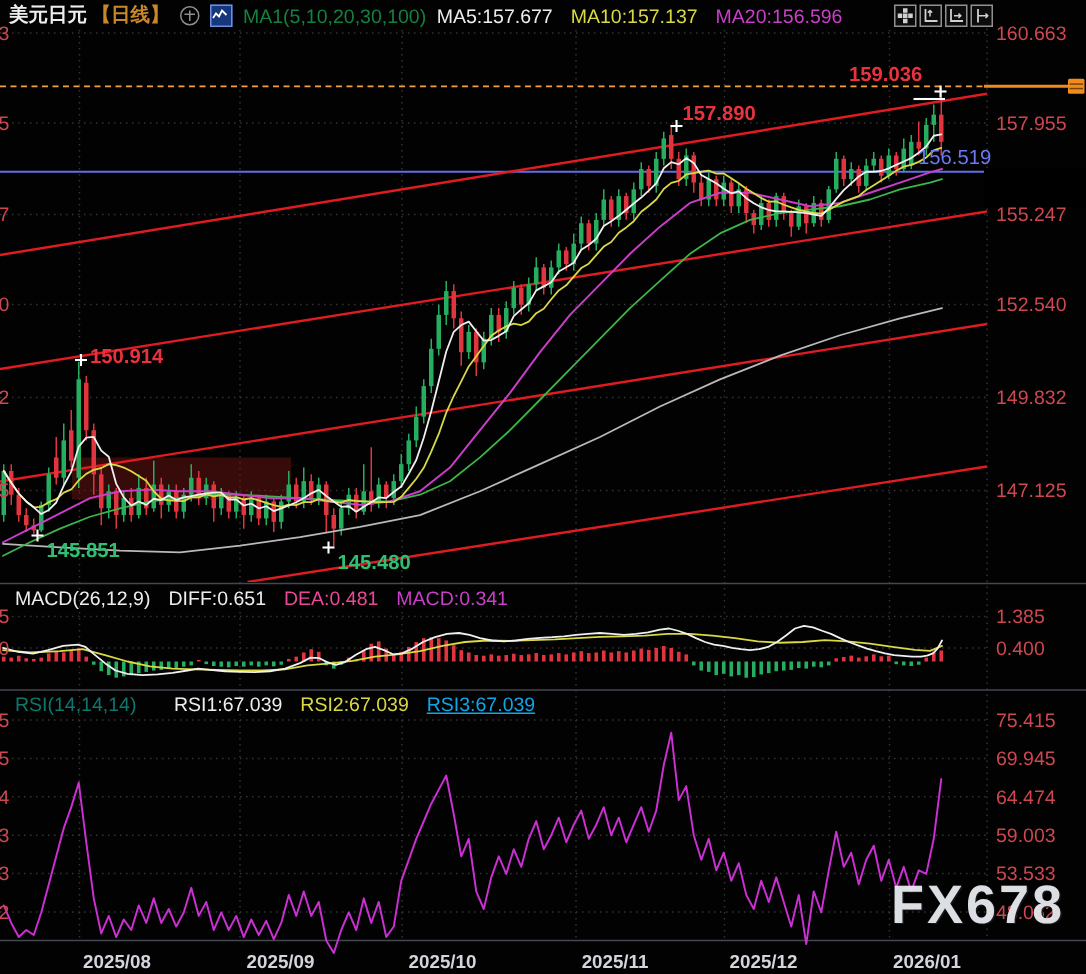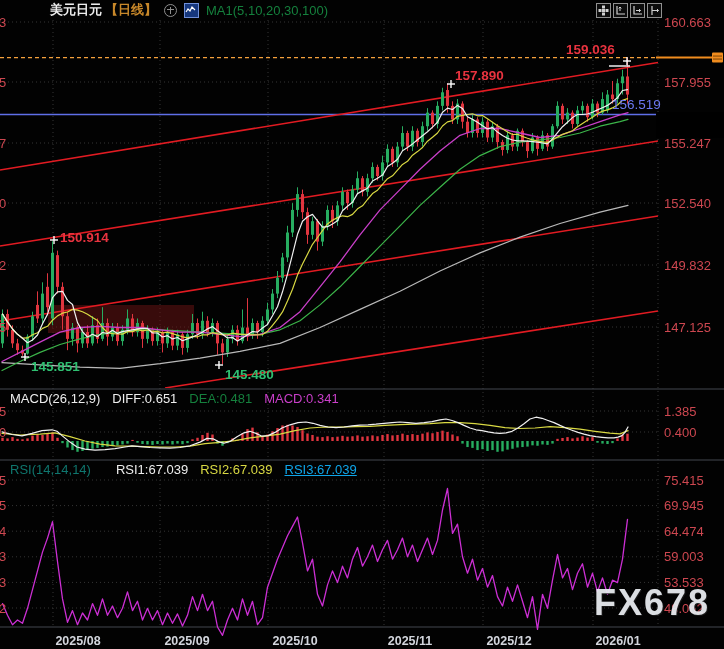--- a/index.html
+++ b/index.html
@@ -1,20 +1,20 @@
 <!DOCTYPE html>
 <html><head>
 <meta charset="utf-8">
 <style>
   html,body{margin:0;padding:0;background:#000;}
   .screen{position:relative;width:724px;height:649px;background:#020202;overflow:hidden;
           font-family:"Liberation Sans","DejaVu Sans",sans-serif;}
   .hdr{position:absolute;left:6px;top:2px;height:16px;display:flex;align-items:center;gap:7px;
        font-size:13px;white-space:nowrap;z-index:5;}
-  .hdr .sym{color:#ededed;font-weight:bold;margin-left:44px;}
+  .hdr .sym{color:#ededed;font-weight:bold;}
   .hdr .per{color:#c8882a;font-weight:bold;text-align:right;}
   .plus-circ{width:11px;height:11px;border:1px solid #8f8f8f;border-radius:50%;position:relative;display:inline-block;}
   .plus-circ:before{content:"";position:absolute;left:2px;top:4.5px;width:7px;height:1px;background:#8f8f8f;}
   .plus-circ:after{content:"";position:absolute;left:4.5px;top:2px;width:1px;height:7px;background:#8f8f8f;}
   .chart-ico{width:13px;height:13px;background:#16377d;border:1px solid #6f8fd8;display:inline-block;}
   .toolbar{position:absolute;left:596px;top:3px;display:flex;gap:2px;z-index:6;}
   .tbtn{width:13px;height:13px;border:1px solid #909090;background:#0c0c0c;display:flex;align-items:center;justify-content:center;cursor:pointer;}
   .phdr{position:absolute;left:10px;font-size:13px;white-space:nowrap;z-index:5;}
   .wm{position:absolute;left:594px;top:582px;font-size:36px;font-weight:bold;letter-spacing:2px;
       color:#e7eaef;opacity:.95;z-index:7;text-shadow:1px 1px 0 #1a1a1a;font-family:"Liberation Sans",sans-serif;}
@@ -28,20 +28,25 @@
   <div class="hdr">
     <span class="sym">美元日元</span>
       <span class="per" style="margin-left:-4px;">【日线】</span>
     <span class="plus-circ"></span>
     <span class="chart-ico">
       <svg width="11" height="11" viewBox="0 0 11 11">
           <polyline points="1,7 3,4 5,6 7,2 10,5" fill="none" stroke="#ffffff" stroke-width="1.2"></polyline>
         </svg>
     </span>
     <span style="color:#15803d">MA1(5,10,20,30,100)</span>
+    <span id="legend-row" style="display:flex;gap:12px;">
+        <span style="color: rgb(237, 237, 237);">MA5:157.677</span>
+        <span style="color: rgb(217, 217, 67);">MA10:157.137</span>
+        <span style="color: rgb(201, 63, 201);">MA20:156.596</span>
+      </span>
   </div>
 
   <div class="toolbar">
     <div class="tbtn">
       <svg width="11" height="11" viewBox="0 0 11 11">
           <g fill="#d0d0d0">
             <rect x="4" y="0.5" width="3" height="3"></rect>
             <rect x="4" y="7.5" width="3" height="3"></rect>
             <rect x="0.5" y="4" width="3" height="3"></rect>
             <rect x="7.5" y="4" width="3" height="3"></rect>
@@ -62,21 +67,21 @@
         </svg>
     </div>
     <div class="tbtn">
       <svg width="11" height="11" viewBox="0 0 11 11">
           <path d="M3 1 v9" fill="none" stroke="#d0d0d0" stroke-width="1.2"></path>
           <path d="M3 5.5 L9.5 5.5 M8 4 L9.5 5.5 L8 7" fill="none" stroke="#d0d0d0" stroke-width="1"></path>
         </svg>
     </div>
   </div>
 
-  <div class="phdr" id="macd-header" style="top:391px;"><span style="color: rgb(237, 237, 237); margin-right: 12px;">MACD(26,12,9)</span><span style="color: rgb(237, 237, 237); margin-right: 12px;">DIFF:0.651</span><span style="color: #15803d; margin-right: 12px;">DEA:0.481</span><span style="color: rgb(201, 63, 201); margin-right: 12px;">MACD:0.341</span></div>
+  <div class="phdr" id="macd-header" style="top:391px;"><span style="color: rgb(237, 237, 237); margin-right: 12px;">MACD(26,12,9)</span><span style="color: rgb(237, 237, 237); margin-right: 12px;">DIFF:0.651</span><span style="color: #ec4899; margin-right: 12px;">DEA:0.481</span><span style="color: rgb(201, 63, 201); margin-right: 12px;">MACD:0.341</span></div>
   <div class="phdr" id="rsi-header" style="top:462px;"><span style="color: #0f766e; margin-right: 25px;">RSI(14,14,14)</span><span style="color: rgb(237, 237, 237); margin-right: 12px;">RSI1:67.039</span><span style="color: rgb(217, 217, 67); margin-right: 12px;">RSI2:67.039</span><span style="color: #0ea5e9; margin-right: 24px; text-decoration: underline;">RSI3:67.039</span></div>
 
   <svg id="chart" width="724" height="649" viewBox="0 0 724 649" style="position:absolute;left:0;top:0;">
       <defs>
         <clipPath id="mainClip">
           <rect x="0" y="19" width="658" height="369"></rect>
         </clipPath>
         <clipPath id="macdClip">
           <rect x="0" y="390" width="658" height="69"></rect>
         </clipPath>

